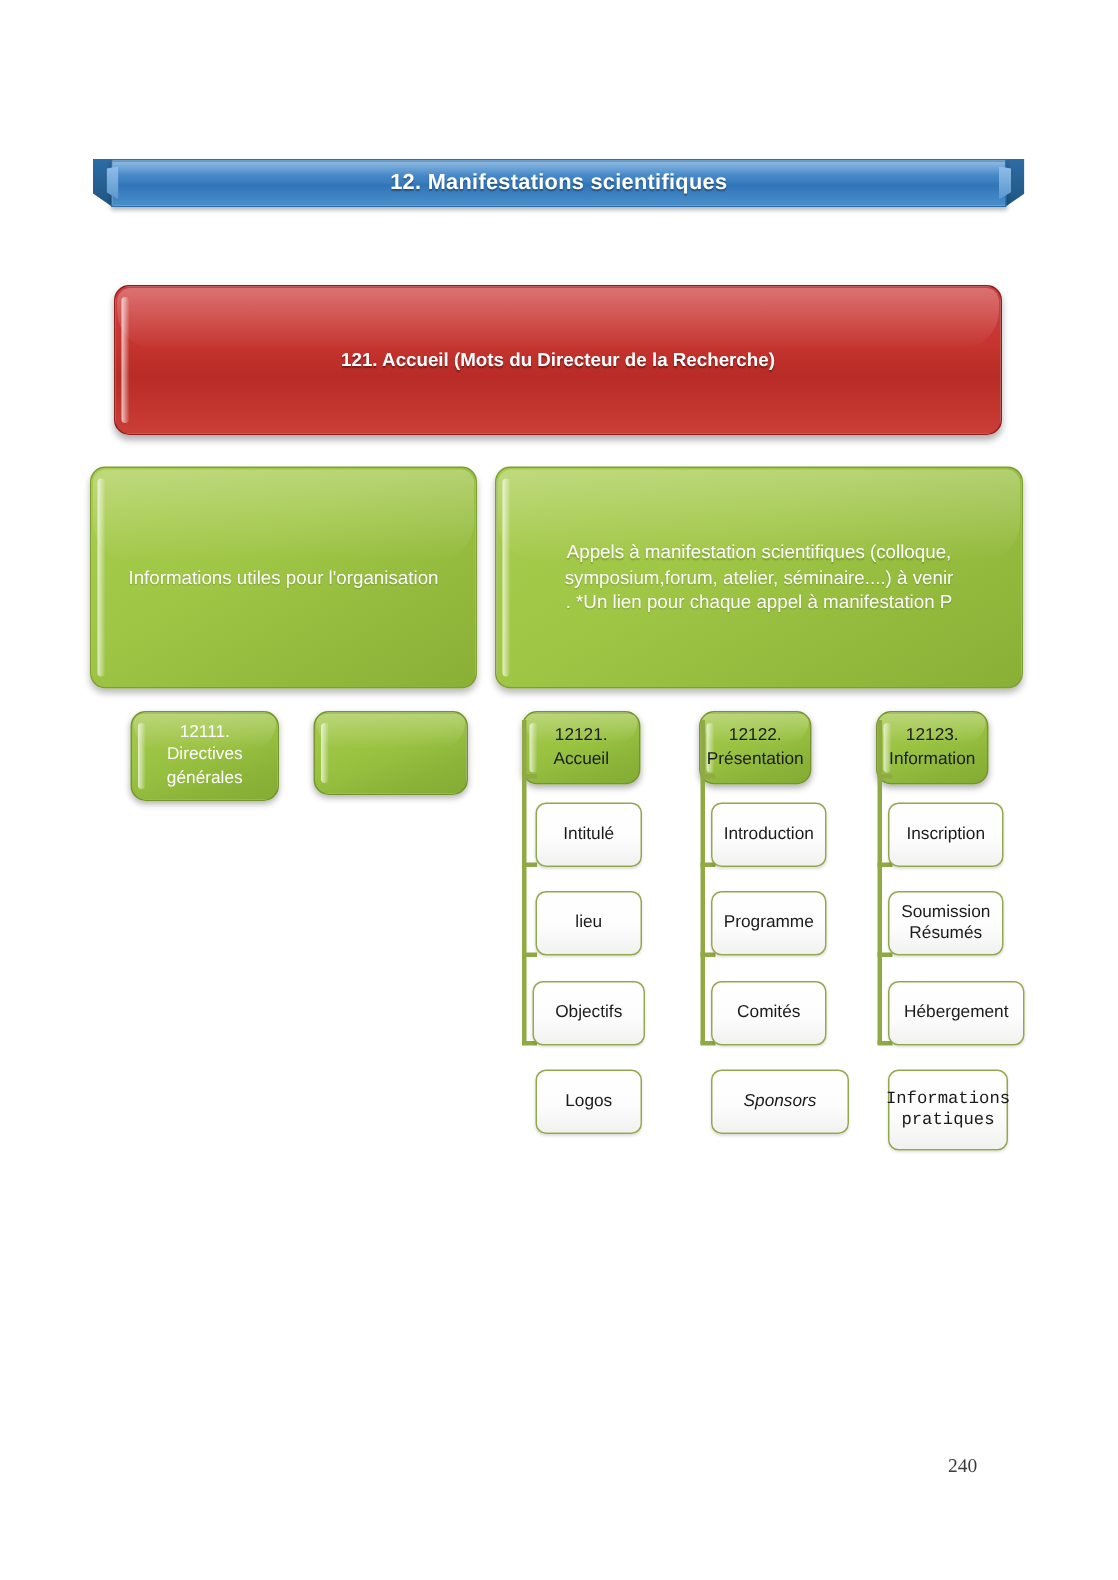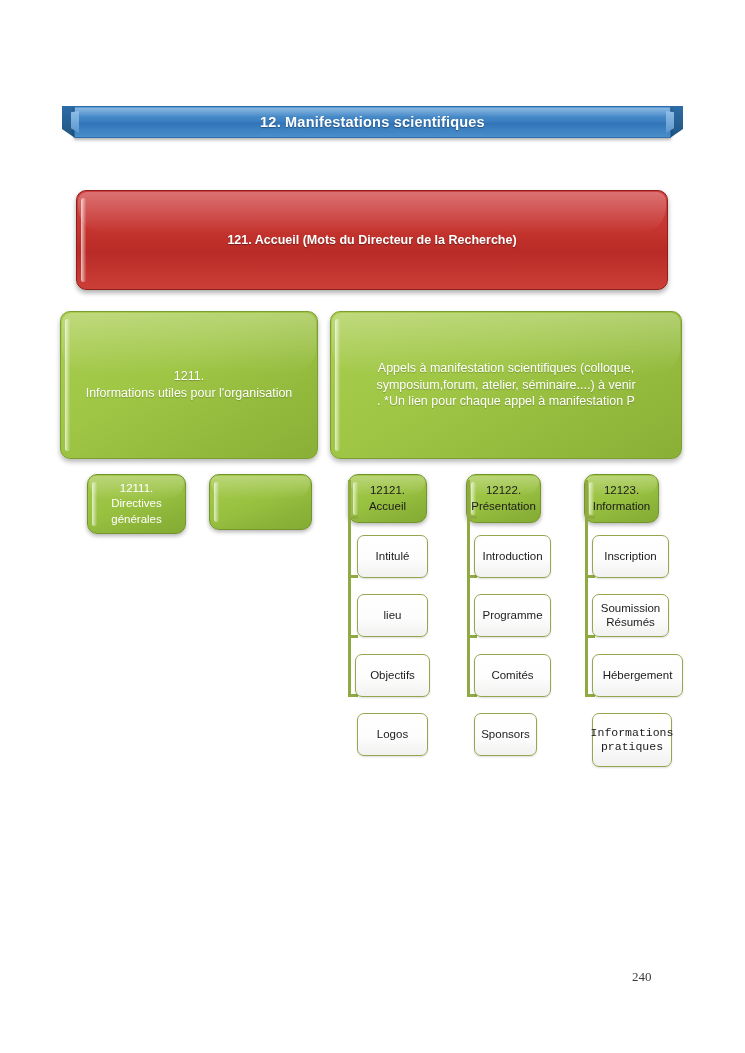--- a/index.html
+++ b/index.html
@@ -132,21 +132,20 @@
 <div class="gbox red" style="left:76px;top:150px;width:592px;height:100px;">
   <div class="sheen"></div>
   <div class="hl"></div>
   <div class="lbl">121. Accueil (Mots du Directeur de la Recherche)</div>
 </div>
 
 <div class="gbox green" style="left:60px;top:271px;width:258px;height:148px;">
   <div class="sheen"></div>
   <div class="hl"></div>
   <div class="lbl">
-    <div>1211.</div>
     <div>Informations utiles pour l'organisation</div>
   </div>
 </div>
 
 <div class="gbox green" style="left:330px;top:271px;width:352px;height:148px;">
   <div class="sheen"></div>
   <div class="hl"></div>
   <div class="lbl">
     <div>Appels à manifestation scientifiques (colloque,</div>
     <div>symposium,forum, atelier, séminaire....) à venir</div>
@@ -212,21 +211,21 @@
 
 <div class="gbox leaf" style="left:474px;top:495px;width:77px;height:43px;">
   <div class="lbl">Introduction</div>
 </div>
 <div class="gbox leaf" style="left:474px;top:554px;width:77px;height:43px;">
   <div class="lbl">Programme</div>
 </div>
 <div class="gbox leaf" style="left:474px;top:614px;width:77px;height:43px;">
   <div class="lbl">Comités</div>
 </div>
-<div class="gbox leaf" style="left:474px;top:673px;width:63px;height:43px;">
+<div class="gbox leaf" style="left:474px;top:673px;width:92px;height:43px;font-style:italic;">
   <div class="lbl">Sponsors</div>
 </div>
 
 <div class="gbox green-dark" style="left:584px;top:434px;width:75px;height:49px;text-align:center;">
   <div class="sheen"></div>
   <div class="hl"></div>
   <div class="lbl">
     <div>12123.</div>
     <div>Information</div>
   </div>

